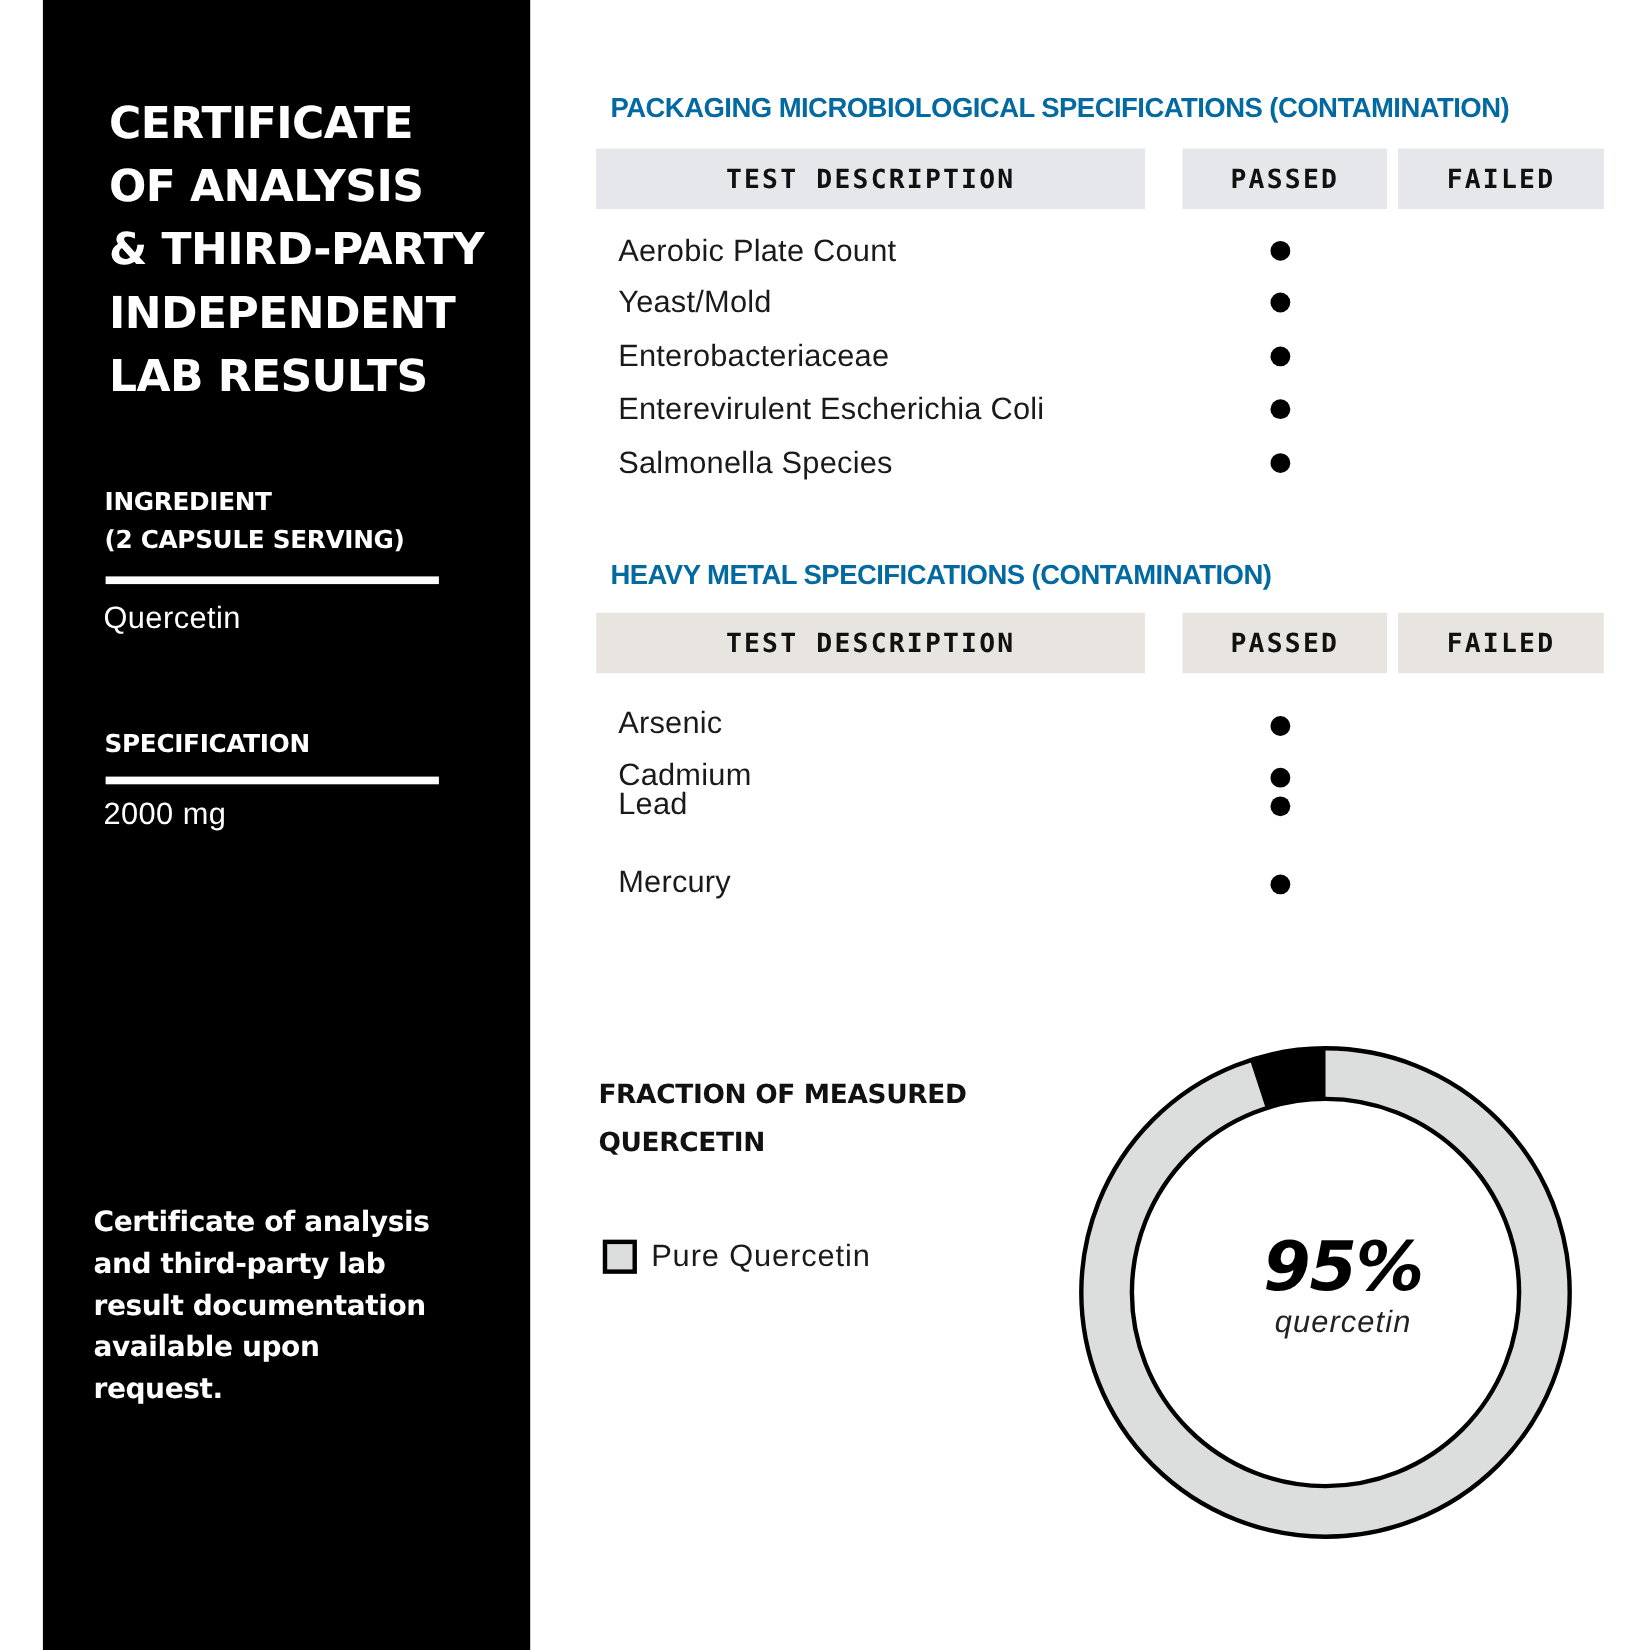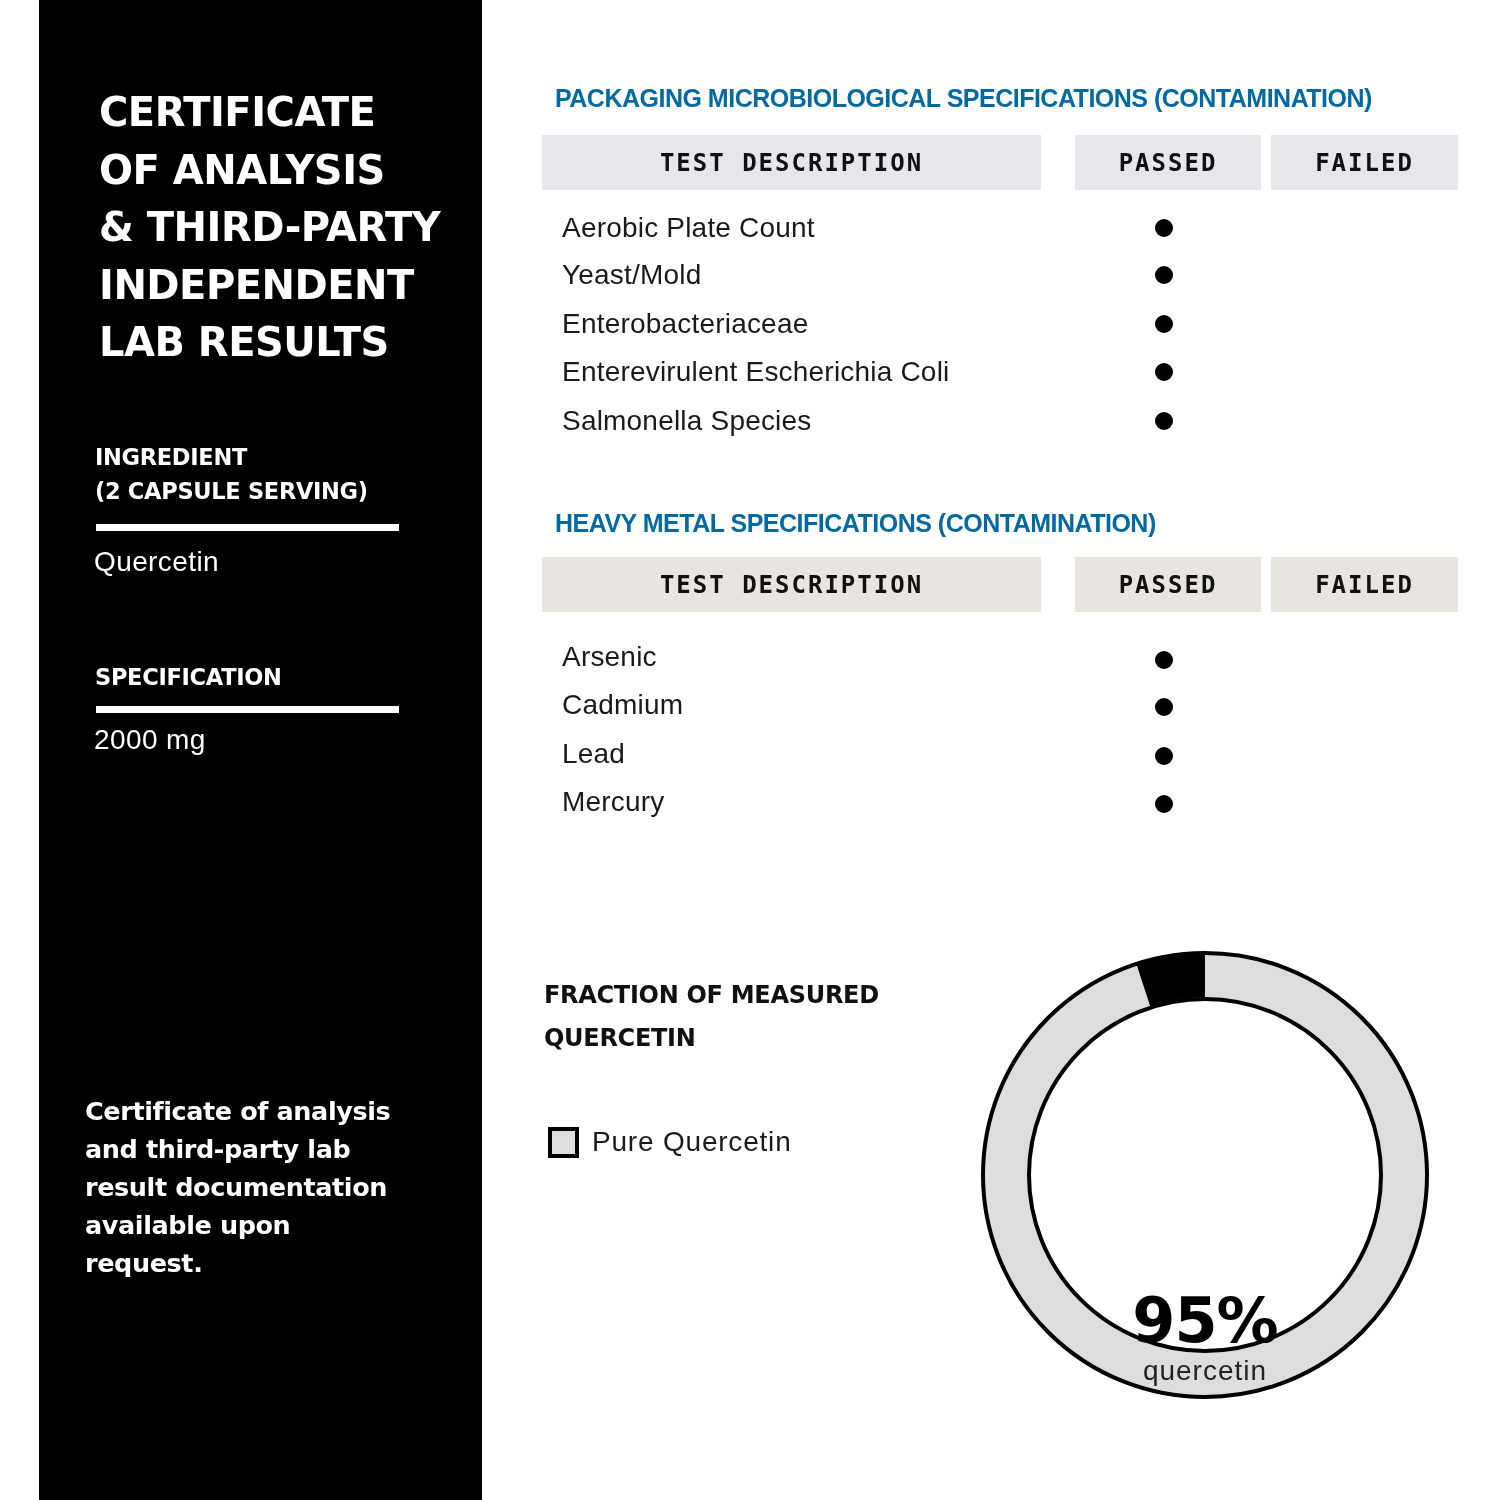--- a/index.html
+++ b/index.html
@@ -82,23 +82,24 @@
       width: 31px; height: 31px; border: 4px solid #000; background: #dcdedd;
     }
     .legend-label {
       margin-left: 13px; font-family: "Liberation Sans", sans-serif; font-size: 28px;
       letter-spacing: 0.8px; color: #1a1a1a; white-space: nowrap;
     }
 
     .donut { position: absolute; left: 980px; top: 950px; width: 450px; height: 450px; }
     .donut svg { position: absolute; left: 0; top: 0; }
     .donut-center {
-      position: absolute; left: 0; top: 0; width: 450px; height: 450px;
-      display: flex; flex-direction: column; align-items: center; justify-content: flex-end;
+      position: absolute; left: 16px; top: 0; width: 450px; height: 450px;
+      display: flex; flex-direction: column; align-items: center; justify-content: center;
       padding-bottom: 12px;
+      font-style: italic;
     }
     .donut-value {
       font-family: "DejaVu Sans", sans-serif; font-weight: bold; font-size: 62px;
       letter-spacing: -1px; color: #000; line-height: 66px;
     }
     .donut-caption {
       font-family: "Liberation Sans", sans-serif; font-size: 28px; letter-spacing: 1px;
       color: #222; line-height: 34px;
     }
   </style>
@@ -168,21 +169,21 @@
 <div class="th warm fail" style="top:557px;">FAILED</div>
 
 <div class="row" style="top:637px;">
   <span class="row-label">Arsenic</span>
   <span class="dot" style="top:14px;"></span>
 </div>
 <div class="row" style="top:685px;align-items:center;">
   <span class="row-label">Cadmium</span>
   <span class="dot" style="top:13px;"></span>
 </div>
-<div class="row" style="top:734px;">
+<div class="row" style="top:711px;">
   <span class="row-label">Lead</span>
   <span class="dot" style="top:13px;"></span>
 </div>
 <div class="row" style="top:782px;">
   <span class="row-label">Mercury</span>
   <span class="dot" style="top:13px;"></span>
 </div>
 
 <div class="fraction-title">
   <span>FRACTION OF MEASURED</span>

